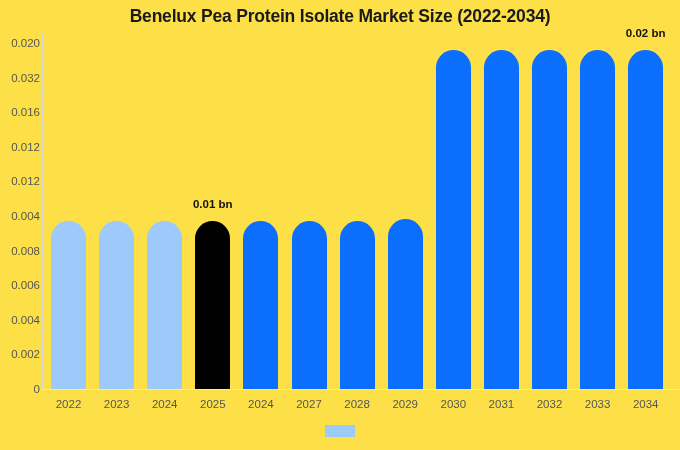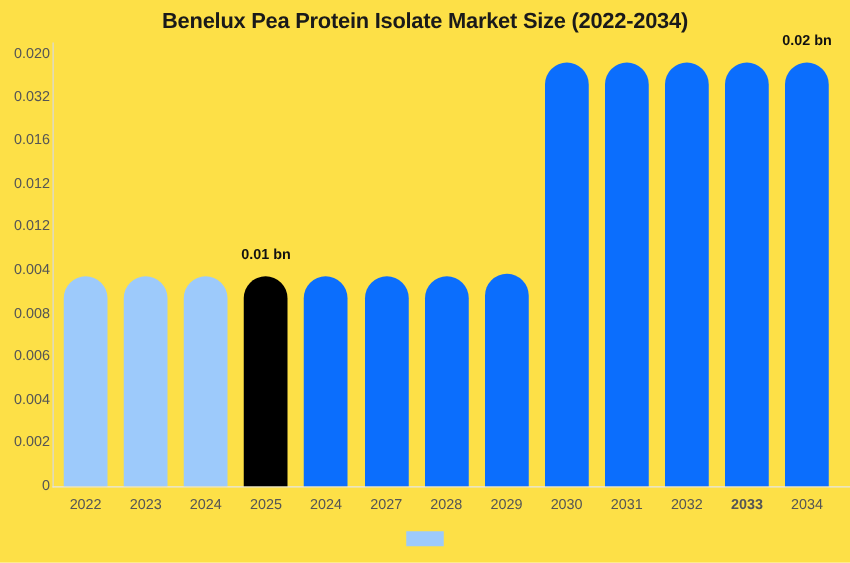--- a/index.html
+++ b/index.html
@@ -182,21 +182,21 @@
       <div class="xtick" style="left: 116.6px;">2023</div>
       <div class="xtick" style="left: 164.7px;">2024</div>
       <div class="xtick" style="left: 212.8px;">2025</div>
       <div class="xtick" style="left: 260.9px;">2024</div>
       <div class="xtick" style="left: 309px;">2027</div>
       <div class="xtick" style="left: 357.1px;">2028</div>
       <div class="xtick" style="left: 405.2px;">2029</div>
       <div class="xtick" style="left: 453.3px;">2030</div>
       <div class="xtick" style="left: 501.4px;">2031</div>
       <div class="xtick" style="left: 549.5px;">2032</div>
-      <div class="xtick" style="left: 597.6px; font-weight: bold;">2033</div>
+      <div class="xtick" style="left: 597.6px;">2033</div>
       <div class="xtick" style="left: 645.7px;">2034</div>
     </div>
 
   <div class="legend">
     <span class="legend-swatch" style="background: rgb(157, 202, 251);"></span>
   </div>
 
 <div class="bar-label" style="left: 212.8px; top: 198.19px;">0.01 bn</div>
     <div class="bar-label" style="left: 645.7px; top: 26.92px;">0.02 bn</div>
   </div>

